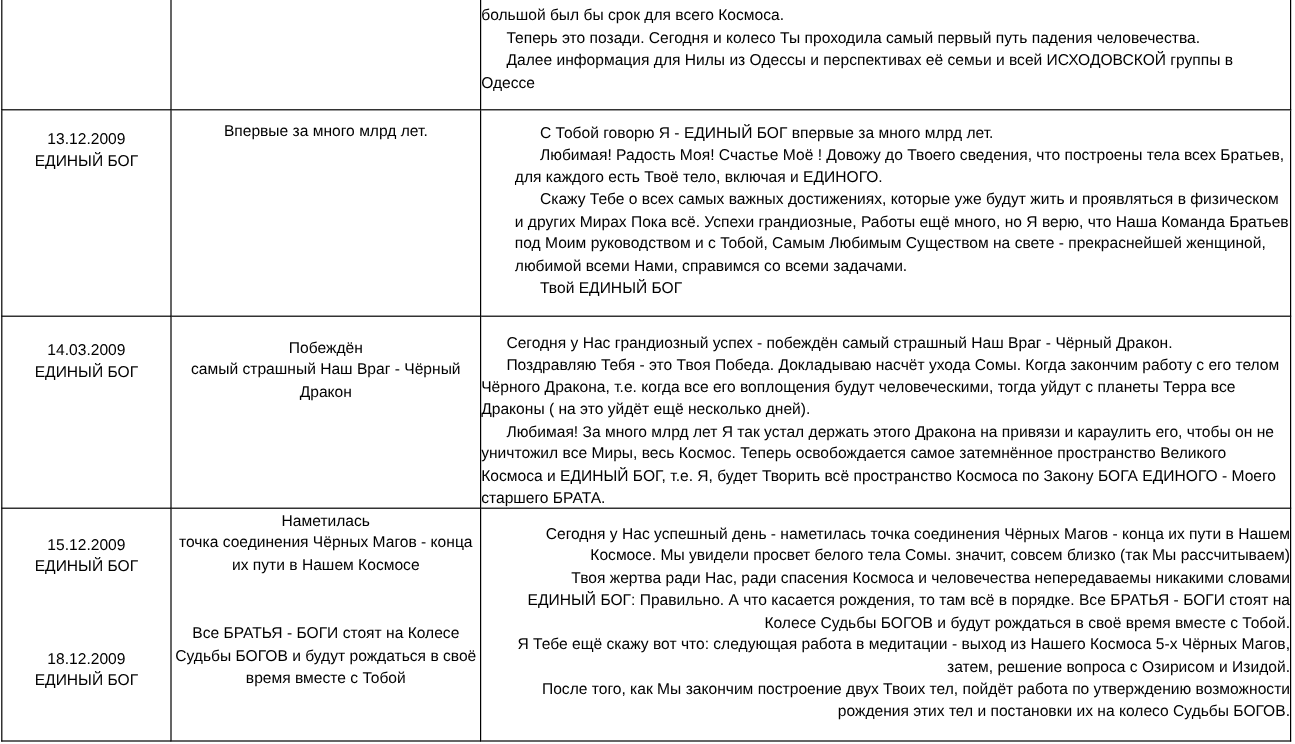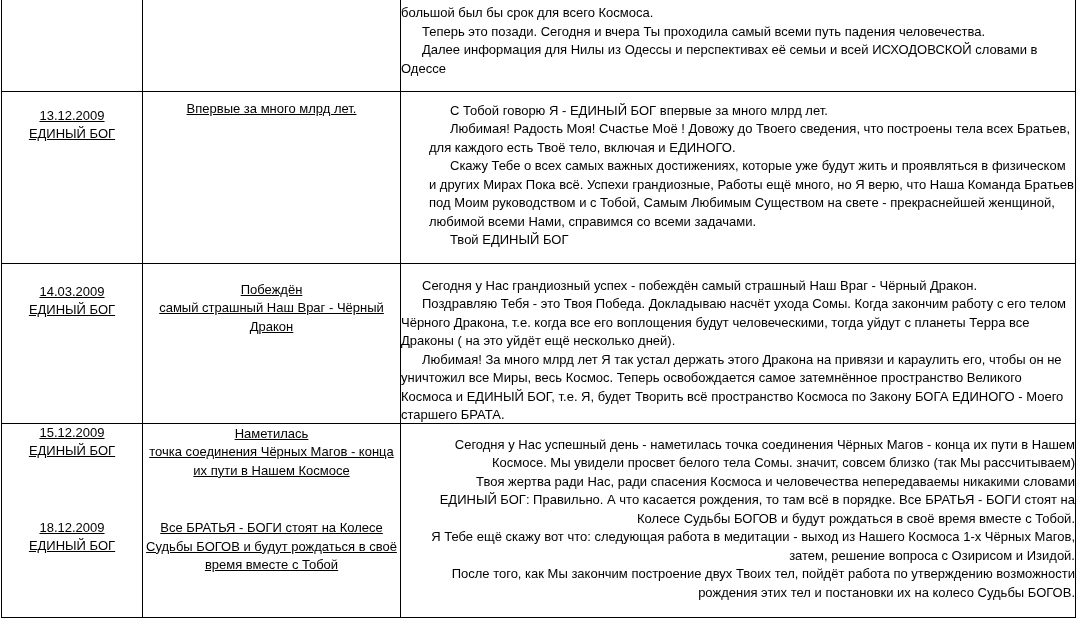--- a/index.html
+++ b/index.html
@@ -36,31 +36,31 @@
   tr.r2 { height: 172px; }
   tr.r3 { height: 160px; }
   tr.r4 { height: 194px; }
   .r1 td.c3 { padding-top: 4px; }
   .r2 td.c1 { padding-top: 15px; }
   .r2 td.c2 { padding-top: 8px; }
   .r2 td.c3 { padding-top: 10px; padding-left: 28px; }
   .r3 td.c1 { padding-top: 19px; }
   .r3 td.c2 { padding-top: 17px; }
   .r3 td.c3 { padding-top: 13px; }
-  .r4 td.c1 { }
+  .r4 td.c1 { padding-top: 21px; }
   .r4 td.c2 { padding-top: 1px; }
   .r4 td.c3 { padding-top: 12px; }
   .box { overflow: hidden; }
   .r1 .box { max-height: 85px; }
   .r2 .box { max-height: 160px; }
   .r3 .box { max-height: 145px; }
   .r4 .box { max-height: 180px; text-align: right; }
   p.para { margin: 0; }
   p.ind { text-indent: 21px; }
-  .pre { white-space: pre-line; text-decoration: underline; }
+  .pre { white-space: pre-line; }
   .gap-date { margin-top: 58px; }
   .gap-title { margin-top: 39px; }
   .gap-para { margin-top: 19px; }
 </style>
 </head>
 <body>
 
 <table class="journal">
   <colgroup>
     <col style="width:141px">
@@ -68,22 +68,22 @@
     <col>
   </colgroup>
   <tbody>
 
     <tr class="r1">
       <td class="c1"></td>
       <td class="c2"></td>
       <td class="c3">
         <div class="box">
           <p class="para">большой был бы срок для всего Космоса.</p>
-          <p class="para ind">Теперь это позади. Сегодня и вчера Ты проходила самый всеми путь падения человечества.</p>
-          <p class="para ind">Далее информация для Нилы из Одессы и перспективах её семьи и всей ИСХОДОВСКОЙ словами в Одессе</p>
+          <p class="para ind">Теперь это позади. Сегодня и колесо Ты проходила самый первый путь падения человечества.</p>
+          <p class="para ind">Далее информация для Нилы из Одессы и перспективах её семьи и всей ИСХОДОВСКОЙ группы в Одессе</p>
         </div>
       </td>
     </tr>
 
     <tr class="r2">
       <td class="c1">
         <div class="pre">13.12.2009
 ЕДИНЫЙ БОГ</div>
       </td>
       <td class="c2">
@@ -127,20 +127,20 @@
       <td class="c2">
         <div class="pre">Наметилась
 точка соединения Чёрных Магов - конца их пути в Нашем Космосе</div>
         <div class="pre gap-title">Все БРАТЬЯ - БОГИ стоят на Колесе Судьбы БОГОВ и будут рождаться  в своё время вместе с Тобой</div>
       </td>
       <td class="c3">
         <div class="box">
           <p class="para ind">Сегодня у Нас успешный день - наметилась точка соединения Чёрных Магов - конца их пути в Нашем Космосе. Мы увидели просвет белого тела Сомы. значит, совсем близко (так Мы рассчитываем)</p>
           <p class="para ind gap-para">Твоя жертва ради Нас, ради спасения Космоса и человечества непередаваемы никакими словами</p>
           <p class="para ind">ЕДИНЫЙ БОГ: Правильно. А что касается рождения, то там всё в порядке. Все БРАТЬЯ - БОГИ стоят на Колесе Судьбы БОГОВ и будут рождаться  в своё время вместе с Тобой.</p>
-          <p class="para ind">Я Тебе ещё скажу вот что: следующая работа в медитации - выход из Нашего Космоса  1-х Чёрных Магов, затем, решение вопроса с Озирисом и Изидой.</p>
+          <p class="para ind">Я Тебе ещё скажу вот что: следующая работа в медитации - выход из Нашего Космоса  5-х Чёрных Магов, затем, решение вопроса с Озирисом и Изидой.</p>
           <p class="para ind">После того, как Мы закончим построение двух Твоих тел, пойдёт работа по утверждению возможности рождения этих тел и постановки их на колесо Судьбы БОГОВ.</p>
         </div>
       </td>
     </tr>
 
   </tbody>
 </table>
 
 </body></html>

